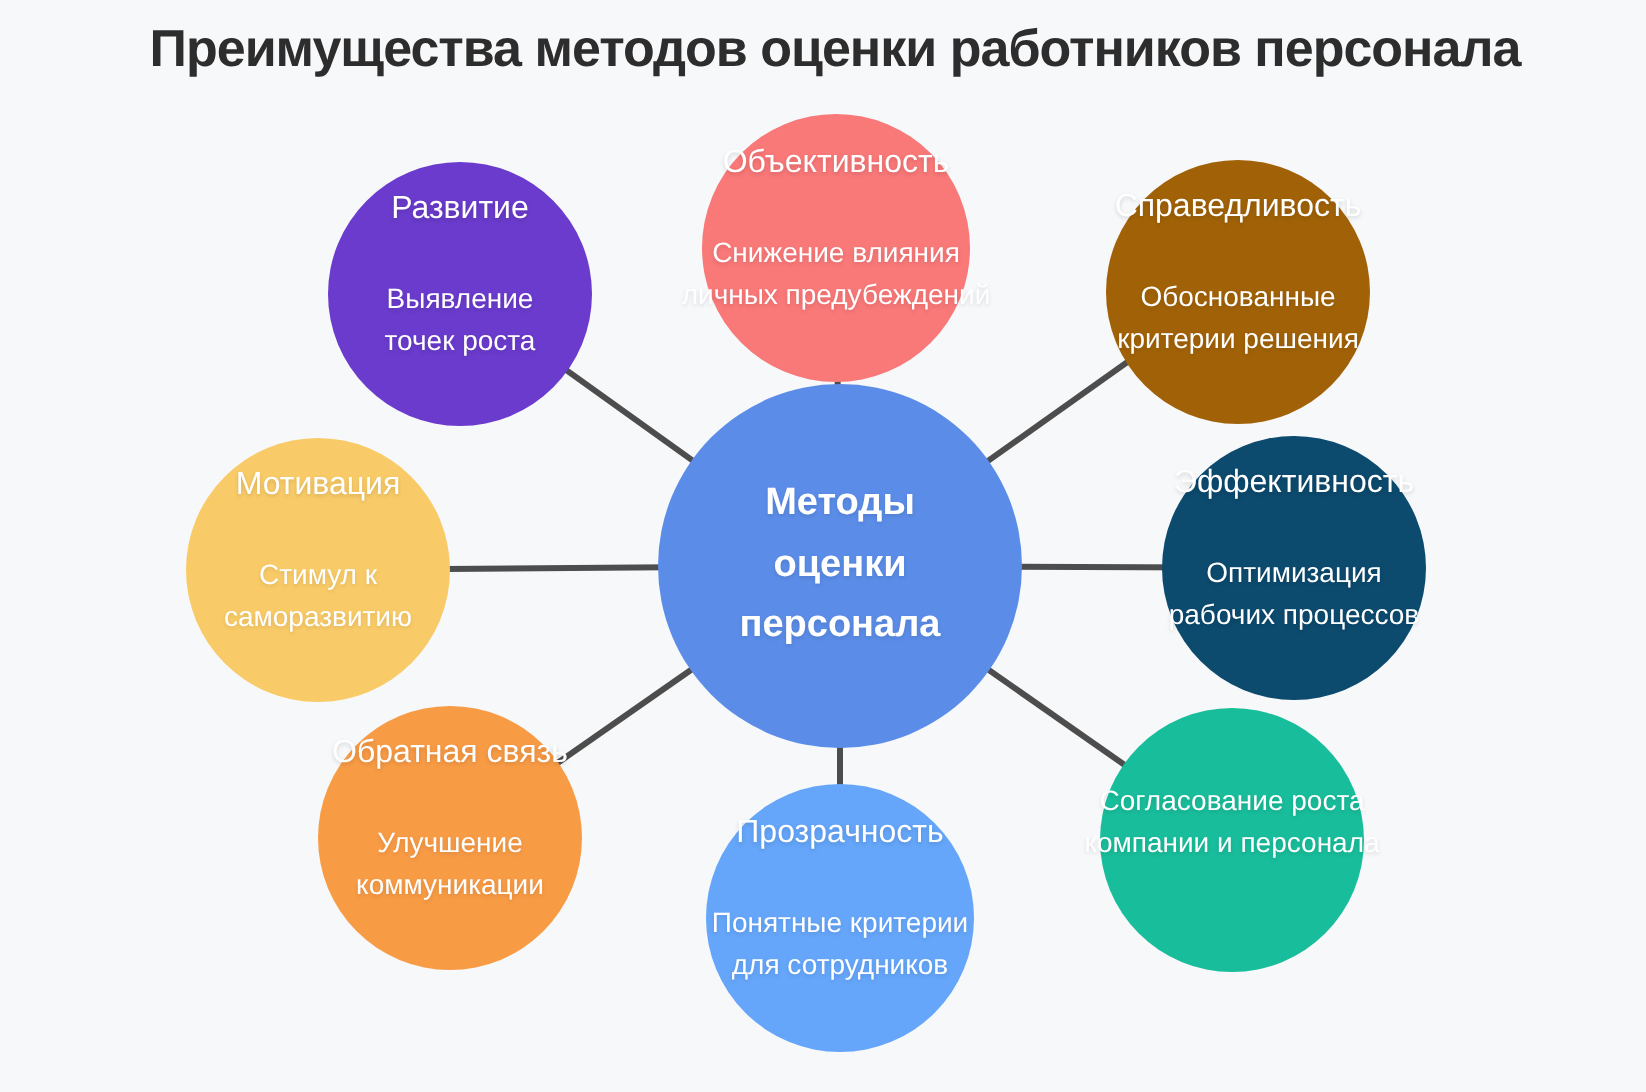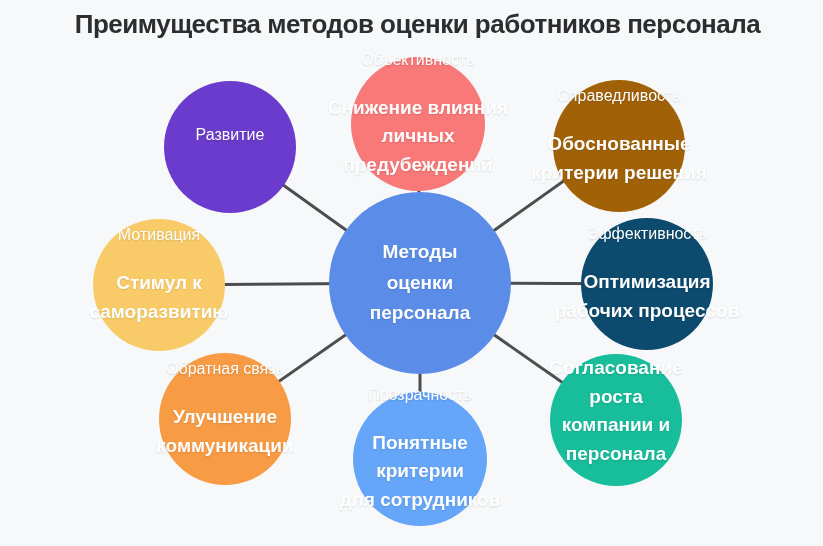--- a/index.html
+++ b/index.html
@@ -53,22 +53,22 @@
     white-space: pre-line;
     transform: translateY(-9px);
   }
   .node-title {
     font-size: 16px;
     font-weight: 400;
     margin-bottom: 7px;
     text-shadow: 0 1px 2px rgba(0,0,0,0.15);
   }
   .node-subtitle {
-    font-size: 19px;
-    font-weight: 700;
+    font-size: 14px;
+    font-weight: 400;
     line-height: 1.5;
     text-shadow: 0 1px 2px rgba(0,0,0,0.12);
   }
   .hub .label {
     transform: none;
     width: 160px;
   }
   .hub-label {
     font-size: 19px;
     font-weight: 700;
@@ -151,16 +151,18 @@
     <div class="label">
       <div class="node-title">Мотивация</div>
       <div class="node-subtitle">Стимул к
 саморазвитию</div>
     </div>
   </div>
 
   <div class="node" style="left: 164px; top: 81px; width: 132px; height: 132px; background: rgb(106, 59, 204);">
     <div class="label">
       <div class="node-title">Развитие</div>
+      <div class="node-subtitle">Выявление
+точек роста</div>
     </div>
   </div>
 </div>
 </div>
 
 </body></html>

